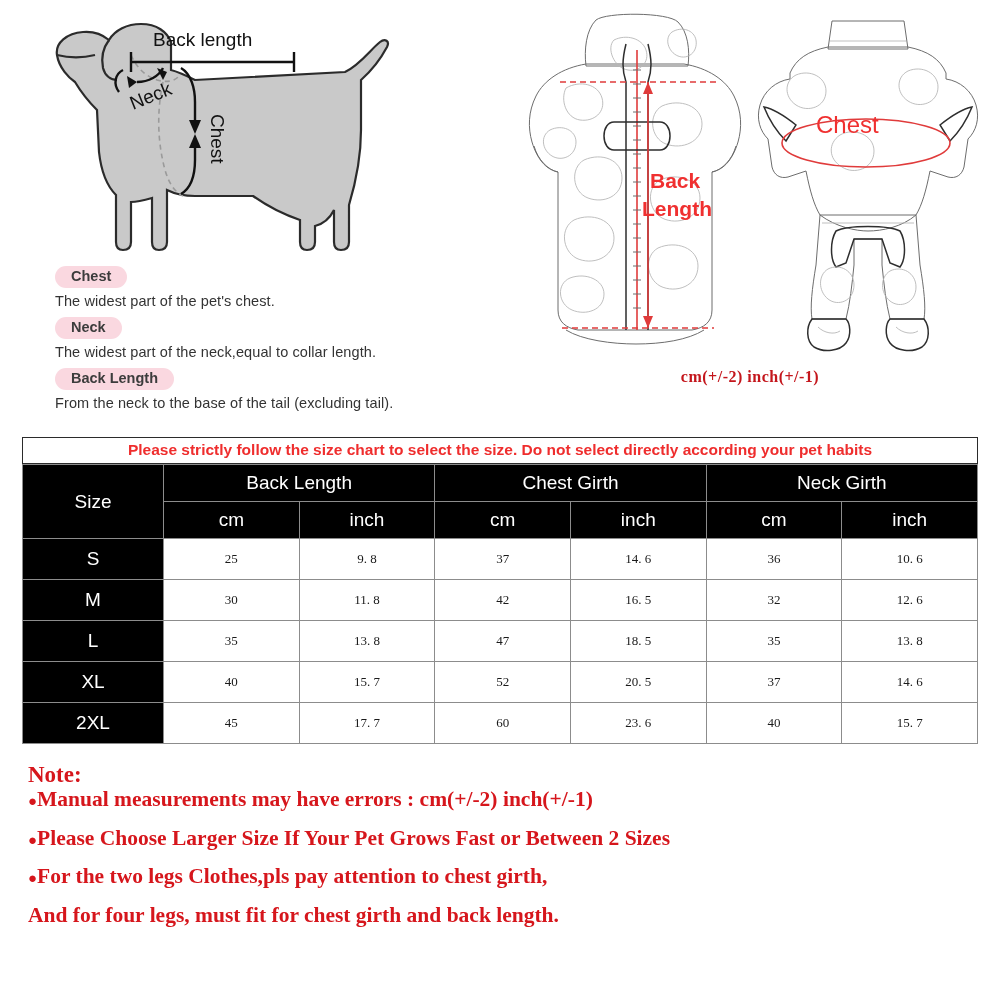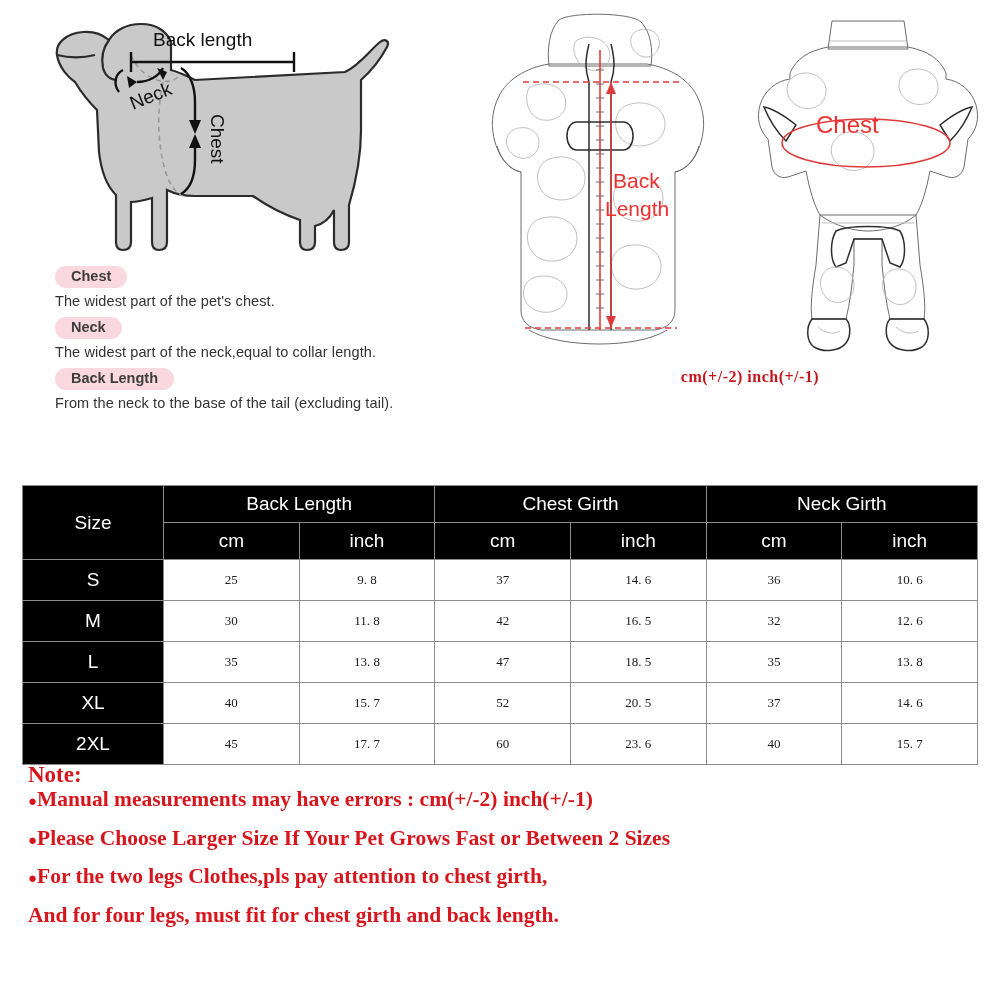--- a/index.html
+++ b/index.html
@@ -18,21 +18,21 @@
   
   #top-area {
     position: absolute;
     left: 0; top: 0;
     width: 1000px; height: 425px;
   }
 
   .fig { position: absolute; }
 
   #dog-figure  { left: 45px;  top: 10px;  width: 370px; height: 255px; }
-  #jacket-front{ left: 485px; top: 10px;  width: 230px; height: 355px; }
+  #jacket-front{ left: 522px; top: 10px;  width: 230px; height: 355px; font-weight: bold; }
   #suit-back   { left: 750px; top: 15px;  width: 235px; height: 340px; }
 
   #tolerance-text {
     position: absolute;
     left: 600px; top: 368px;
     width: 300px;
     text-align: center;
     font-family: "Liberation Serif", serif;
     font-weight: bold;
     font-size: 16px;
@@ -80,21 +80,20 @@
     text-align: center;
     padding: 3px 0 4px 0;
     line-height: 1.15;
     box-sizing: border-box;
     height: 27px;
   }
   table#size-table {
     border-collapse: collapse;
     width: 956px;
     table-layout: fixed;
-    margin-top: 48px;
   }
   #size-table th, #size-table td {
     border: 1px solid #8c8c8c;
     text-align: center;
     padding: 0;
   }
   #size-table thead th {
     background: #000000;
     color: #ffffff;
     font-family: "Liberation Sans", sans-serif;
@@ -318,20 +317,21 @@
     <span class="legend-pill">Neck</span>
     <div class="legend-desc">The widest part of the neck,equal to collar length.</div>
   </div>
   <div class="legend-row">
     <span class="legend-pill">Back Length</span>
     <div class="legend-desc">From the neck to the base of the tail (excluding tail).</div>
   </div>
 </div>
 
 <div id="size-table-wrap">
+  <div id="notice-banner">Please strictly follow the size chart to select the size. Do not select directly according your pet habits</div>
   <table id="size-table">
     <thead>
       <tr>
         <th class="size-head" rowspan="2">Size</th>
         <th class="group-head" colspan="2">Back Length</th>
         <th class="group-head" colspan="2">Chest Girth</th>
         <th class="group-head" colspan="2">Neck Girth</th>
       </tr>
       <tr>
         <th class="unit-head">cm</th>

